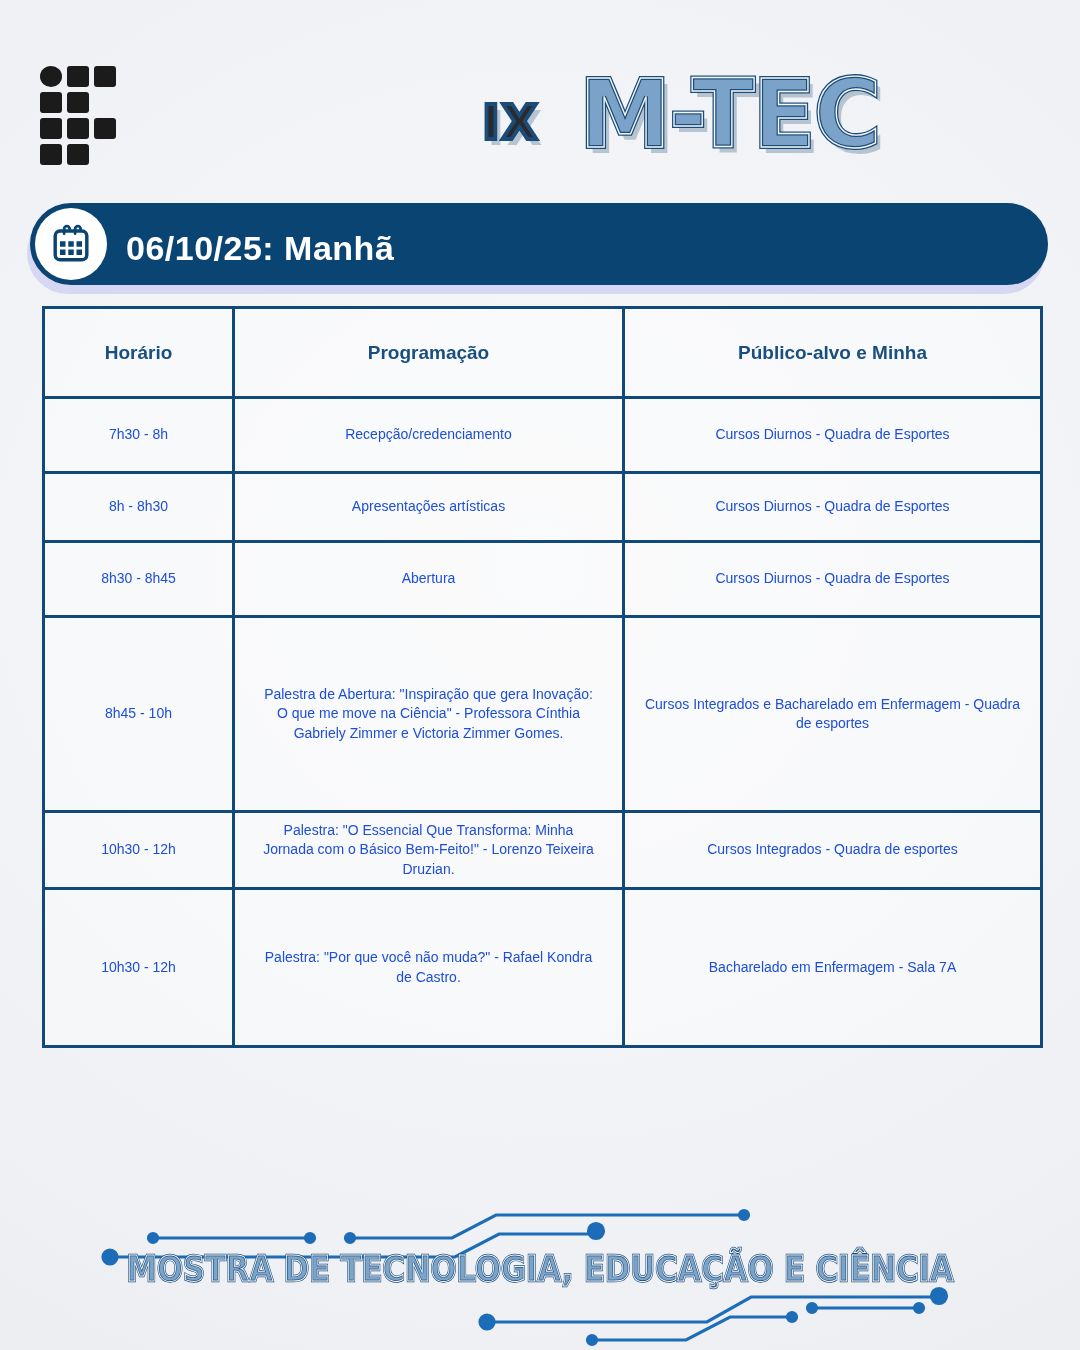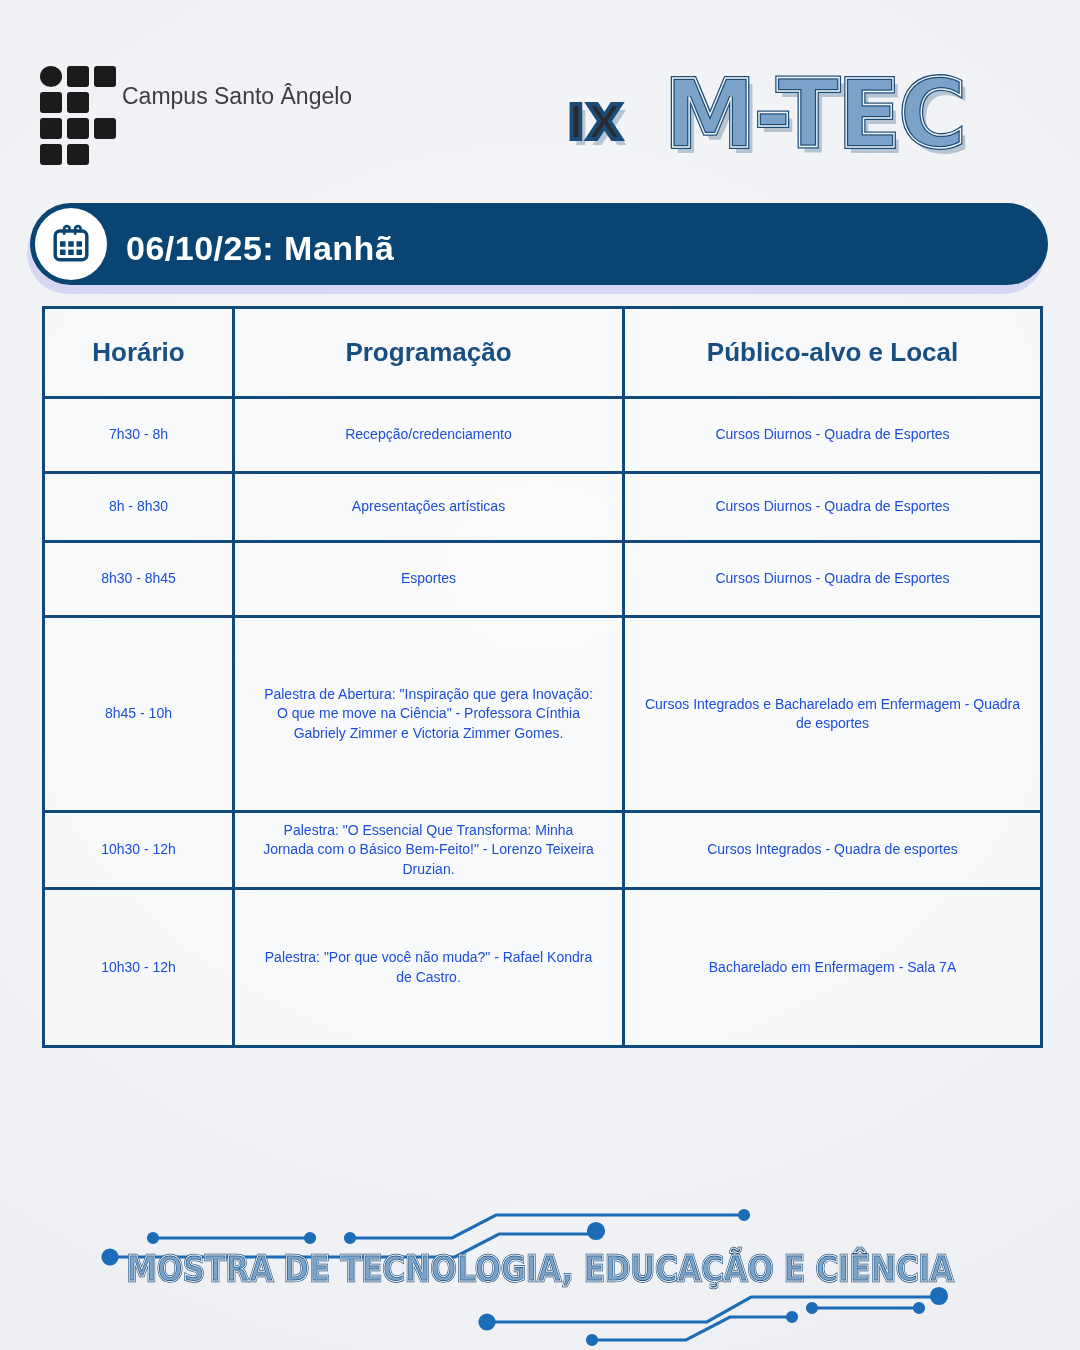--- a/index.html
+++ b/index.html
@@ -23,21 +23,21 @@
     grid-template-columns:repeat(3,22px);grid-auto-rows:21px;gap:5px;}
   .if-logo .cell{background:#1b1b1b;border-radius:3px;}
   .if-logo .circle{border-radius:50%;}
   .if-logo .empty{background:transparent;}
 
   .if-text{position:absolute;left:122px;top:82px;color:#3c3c42;}
   .if-text .t1{font-size:28px;font-weight:bold;color:#2e2e33;letter-spacing:.2px;}
   .if-text .t2{font-size:23px;line-height:28px;margin-top:3px;}
   .if-text .t3{font-size:23px;line-height:28px;}
 
-  .event-mark{position:absolute;right:30px;top:64px;width:480px;height:105px;text-align:center;white-space:nowrap;}
+  .event-mark{position:absolute;right:30px;top:64px;width:480px;height:105px;text-align:left;white-space:nowrap;}
   .roman{position:absolute;left:-100px;top:8px;font-size:48px;font-weight:bold;color:#2a2a2e;letter-spacing:2px;}
   .mtec{
     position:relative;display:inline-block;
     font-family:"DejaVu Sans","Liberation Sans",sans-serif;
     font-size:95px;font-weight:800;line-height:100px;letter-spacing:-2px;
     color:#7ba3c9;-webkit-text-stroke:4px #1b4b77;
     text-shadow:5px 6px 0 rgba(27,75,119,.28);
     transform:scaleX(.97);transform-origin:right top;
   }
   .mtec::after{
@@ -65,21 +65,21 @@
   table.sched{
     position:absolute;left:42px;top:306px;width:998px;
     border-collapse:collapse;table-layout:fixed;
     background:rgba(255,255,255,.42);
   }
   .sched th,.sched td{
     border:3px solid #11497a;text-align:center;vertical-align:middle;
     color:#1d4ed8;font-size:14px;line-height:1.36;padding:4px 18px;
     overflow:hidden;
   }
-  .sched th{color:#194f80;font-size:26px;font-weight:bold;height:79px;padding:4px 8px;}
+  .sched th{color:#194f80;font-size:19px;font-weight:bold;height:79px;padding:4px 8px;}
   .sched col.c1{width:190px;}
   .sched col.c2{width:390px;}
   .sched col.c3{width:418px;}
   .sched tbody tr:nth-child(1){height:75px;}
   .sched tbody tr:nth-child(2){height:69px;}
   .sched tbody tr:nth-child(3){height:75px;}
   .sched tbody tr:nth-child(4){height:195px;}
   .sched tbody tr:nth-child(5){height:77px;}
   .sched tbody tr:nth-child(6){height:158px;}
   .sched tbody tr:nth-child(7){height:138px;}
@@ -114,21 +114,20 @@
   <div class="cell empty"></div>
   <div class="cell"></div>
   <div class="cell"></div>
   <div class="cell"></div>
   <div class="cell"></div>
   <div class="cell"></div>
   <div class="cell empty"></div>
 </div>
 
 <div class="if-text">
-  <div class="t3">Campus Santo Ângelo</div>
 </div>
 
 <div class="event-mark">
   <span class="mtec" data-text="M-TEC"><span class="roman">IX</span>M-TEC</span>
 </div>
 
 <div class="banner">
   <div class="icon-circle">
     <svg width="44" height="44" viewBox="0 0 64 64" aria-hidden="true">
       <rect x="9" y="13" width="46" height="42" rx="7" fill="none" stroke="#0a4473" stroke-width="5"></rect>
@@ -148,37 +147,37 @@
 <table class="sched">
   <colgroup>
       <col class="c1">
       <col class="c2">
       <col class="c3">
     </colgroup>
   <thead>
     <tr>
       <th>Horário</th>
       <th>Programação</th>
-      <th>Público-alvo e Local</th>
+      <th>Público-alvo e Minha</th>
     </tr>
   </thead>
   <tbody>
     <tr>
       <td>7h30 - 8h</td>
       <td class="prog">Recepção/credenciamento</td>
       <td>Cursos Diurnos - Quadra de Esportes</td>
     </tr>
     <tr>
       <td>8h - 8h30</td>
       <td class="prog">Apresentações artísticas</td>
       <td>Cursos Diurnos - Quadra de Esportes</td>
     </tr>
     <tr>
       <td>8h30 - 8h45</td>
-      <td class="prog">Esportes</td>
+      <td class="prog">Abertura</td>
       <td>Cursos Diurnos - Quadra de Esportes</td>
     </tr>
     <tr>
       <td>8h45 - 10h</td>
       <td class="prog">Palestra de Abertura: "Inspiração que gera Inovação: O que me move na Ciência" - Professora Cínthia Gabriely Zimmer e Victoria Zimmer Gomes.</td>
       <td>Cursos Integrados e Bacharelado em Enfermagem - Quadra de esportes</td>
     </tr>
     <tr>
       <td>10h30 - 12h</td>
       <td class="prog">Palestra: "O Essencial Que Transforma: Minha Jornada com o Básico Bem-Feito!" - Lorenzo Teixeira Druzian.</td>

